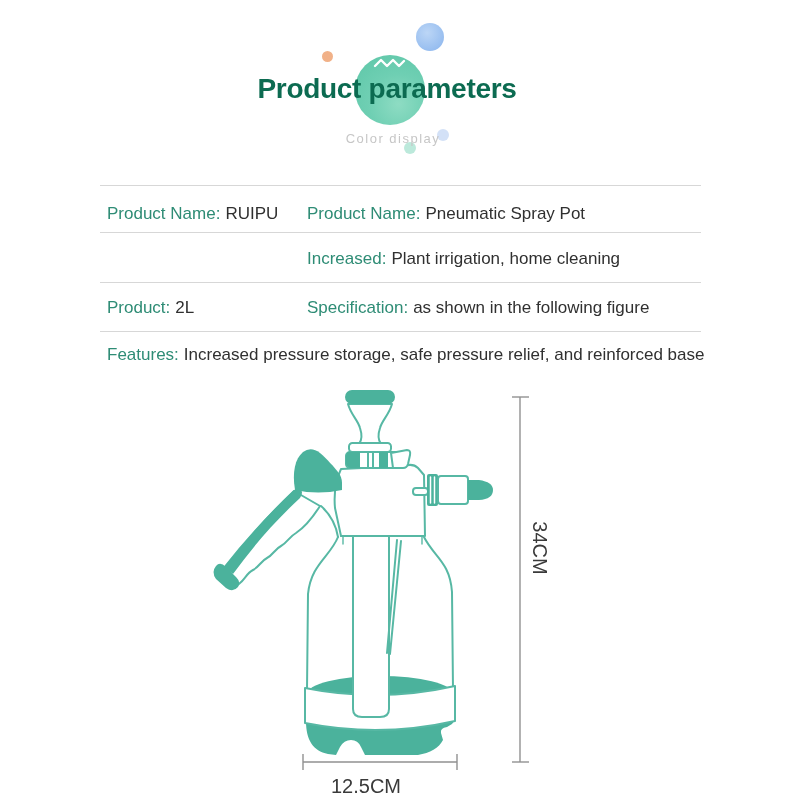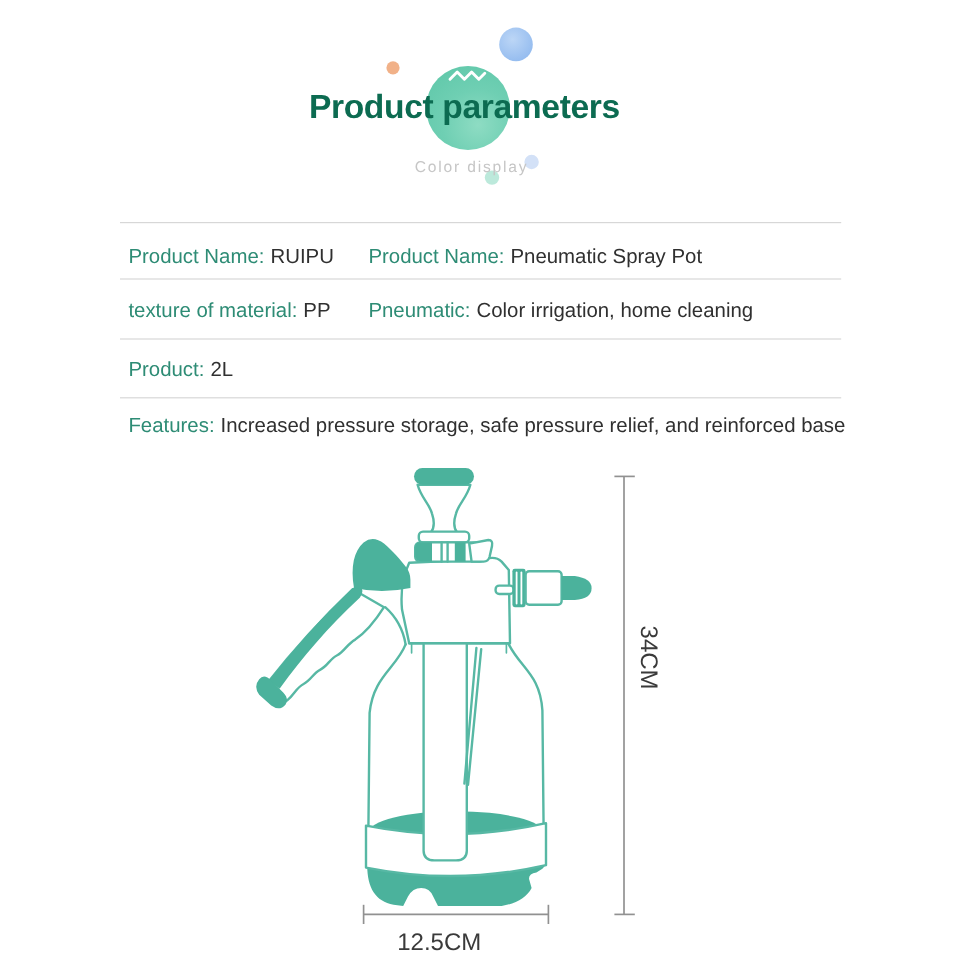--- a/index.html
+++ b/index.html
@@ -62,29 +62,29 @@
   <div class="divider d3"></div>
   <div class="divider d4"></div>
 
   <div class="cell r1 colL">
     <span class="lbl">Product Name:</span><span class="val">RUIPU</span>
   </div>
   <div class="cell r1 colR">
     <span class="lbl">Product Name:</span><span class="val">Pneumatic Spray Pot</span>
   </div>
 
-  <div class="cell r2 colL">
-    <span class="lbl">texture of material:</span><span class="val">PP</span>
-  </div>
   <div class="cell r2 colR">
-    <span class="lbl">Pneumatic:</span><span class="val">Color irrigation, home cleaning</span>
+    <span class="lbl">Increased:</span><span class="val">Plant irrigation, home cleaning</span>
   </div>
 
   <div class="cell r3 colL">
     <span class="lbl">Product:</span><span class="val">2L</span>
+  </div>
+  <div class="cell r3 colR">
+    <span class="lbl">Specification:</span><span class="val">as shown in the following figure</span>
   </div>
 
   <div class="cell r4 colL">
     <span class="lbl">Features:</span><span class="val">Increased pressure storage, safe pressure relief, and reinforced base</span>
   </div>
 
   <svg class="figure-svg" width="800" height="800" viewBox="0 0 800 800">
     <g stroke="#57b8a4" stroke-width="2" fill="none" stroke-linejoin="round" stroke-linecap="round">
 
       <path fill="#ffffff" d="M341,469 L404,466 Q413,463 418,468 L424,475 L425,536 L341,536 L335,508 Q333,486 341,469 Z"></path>

